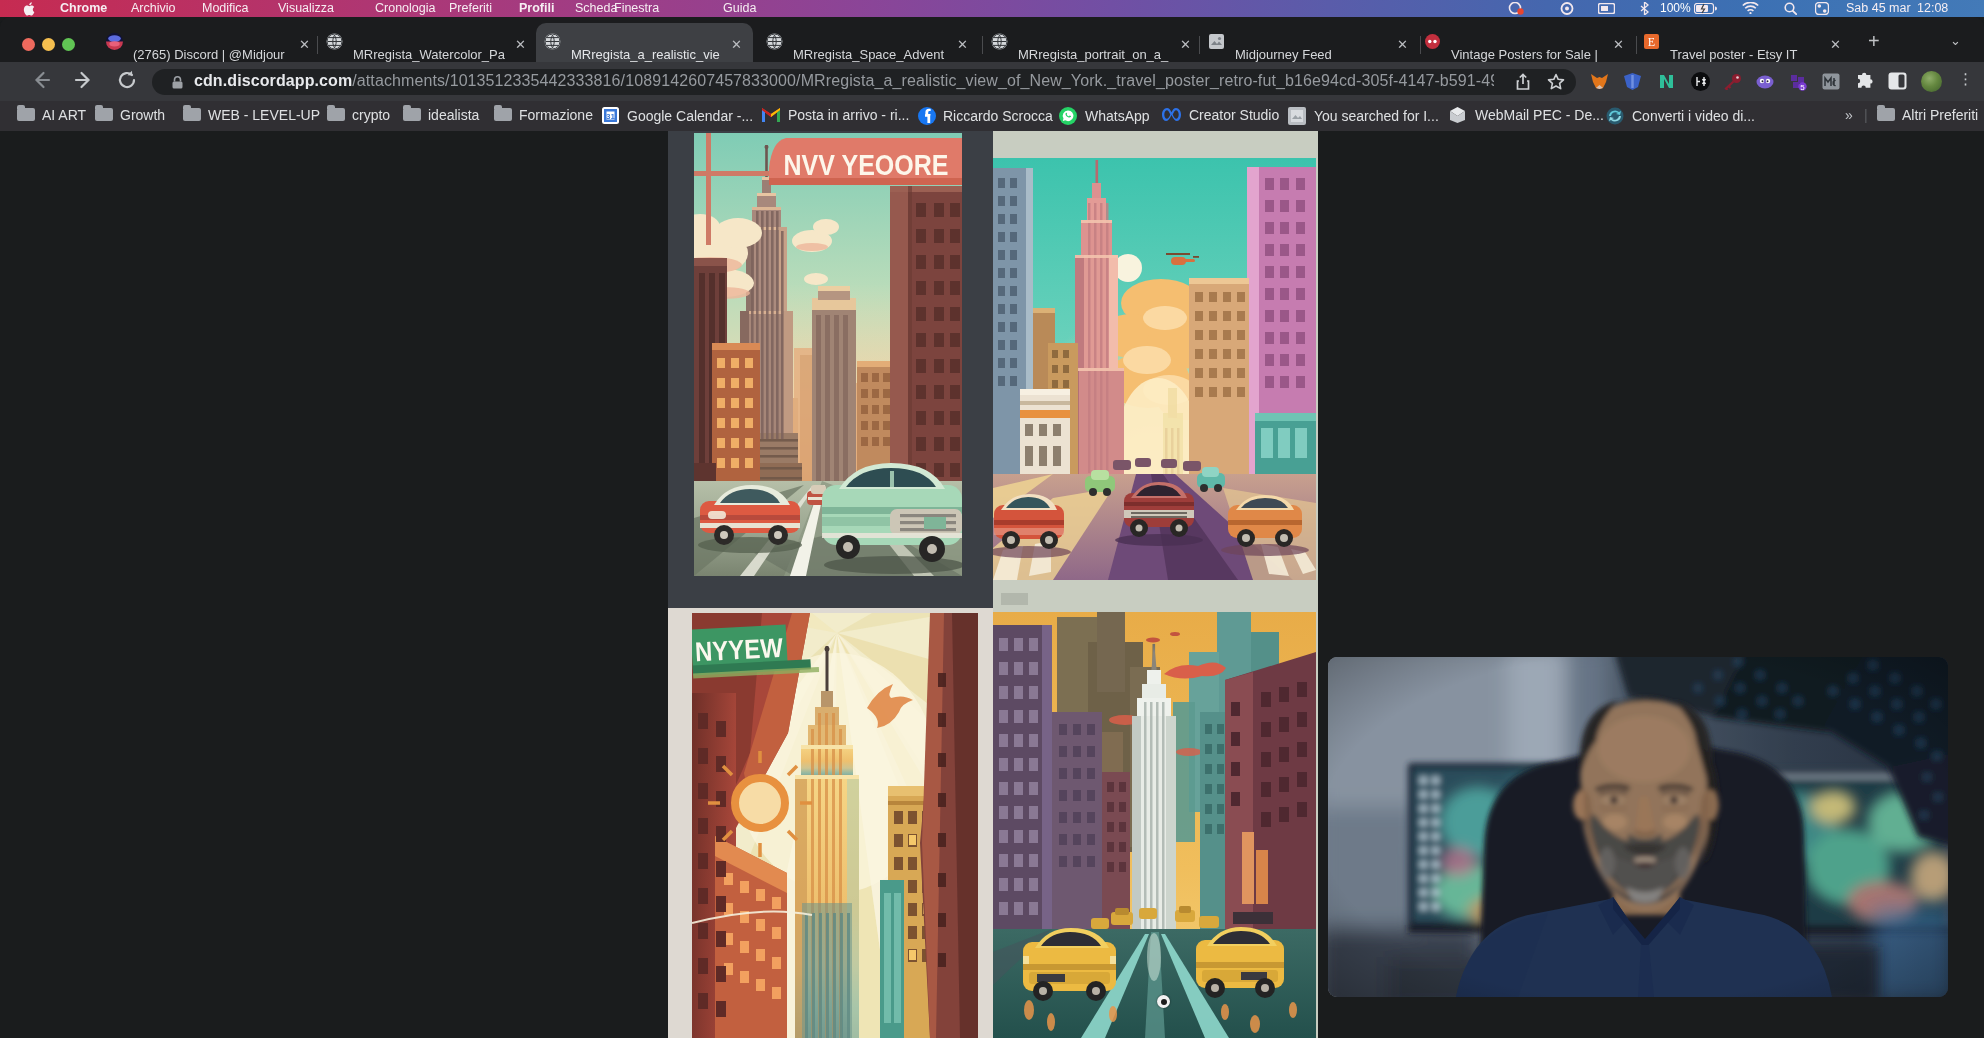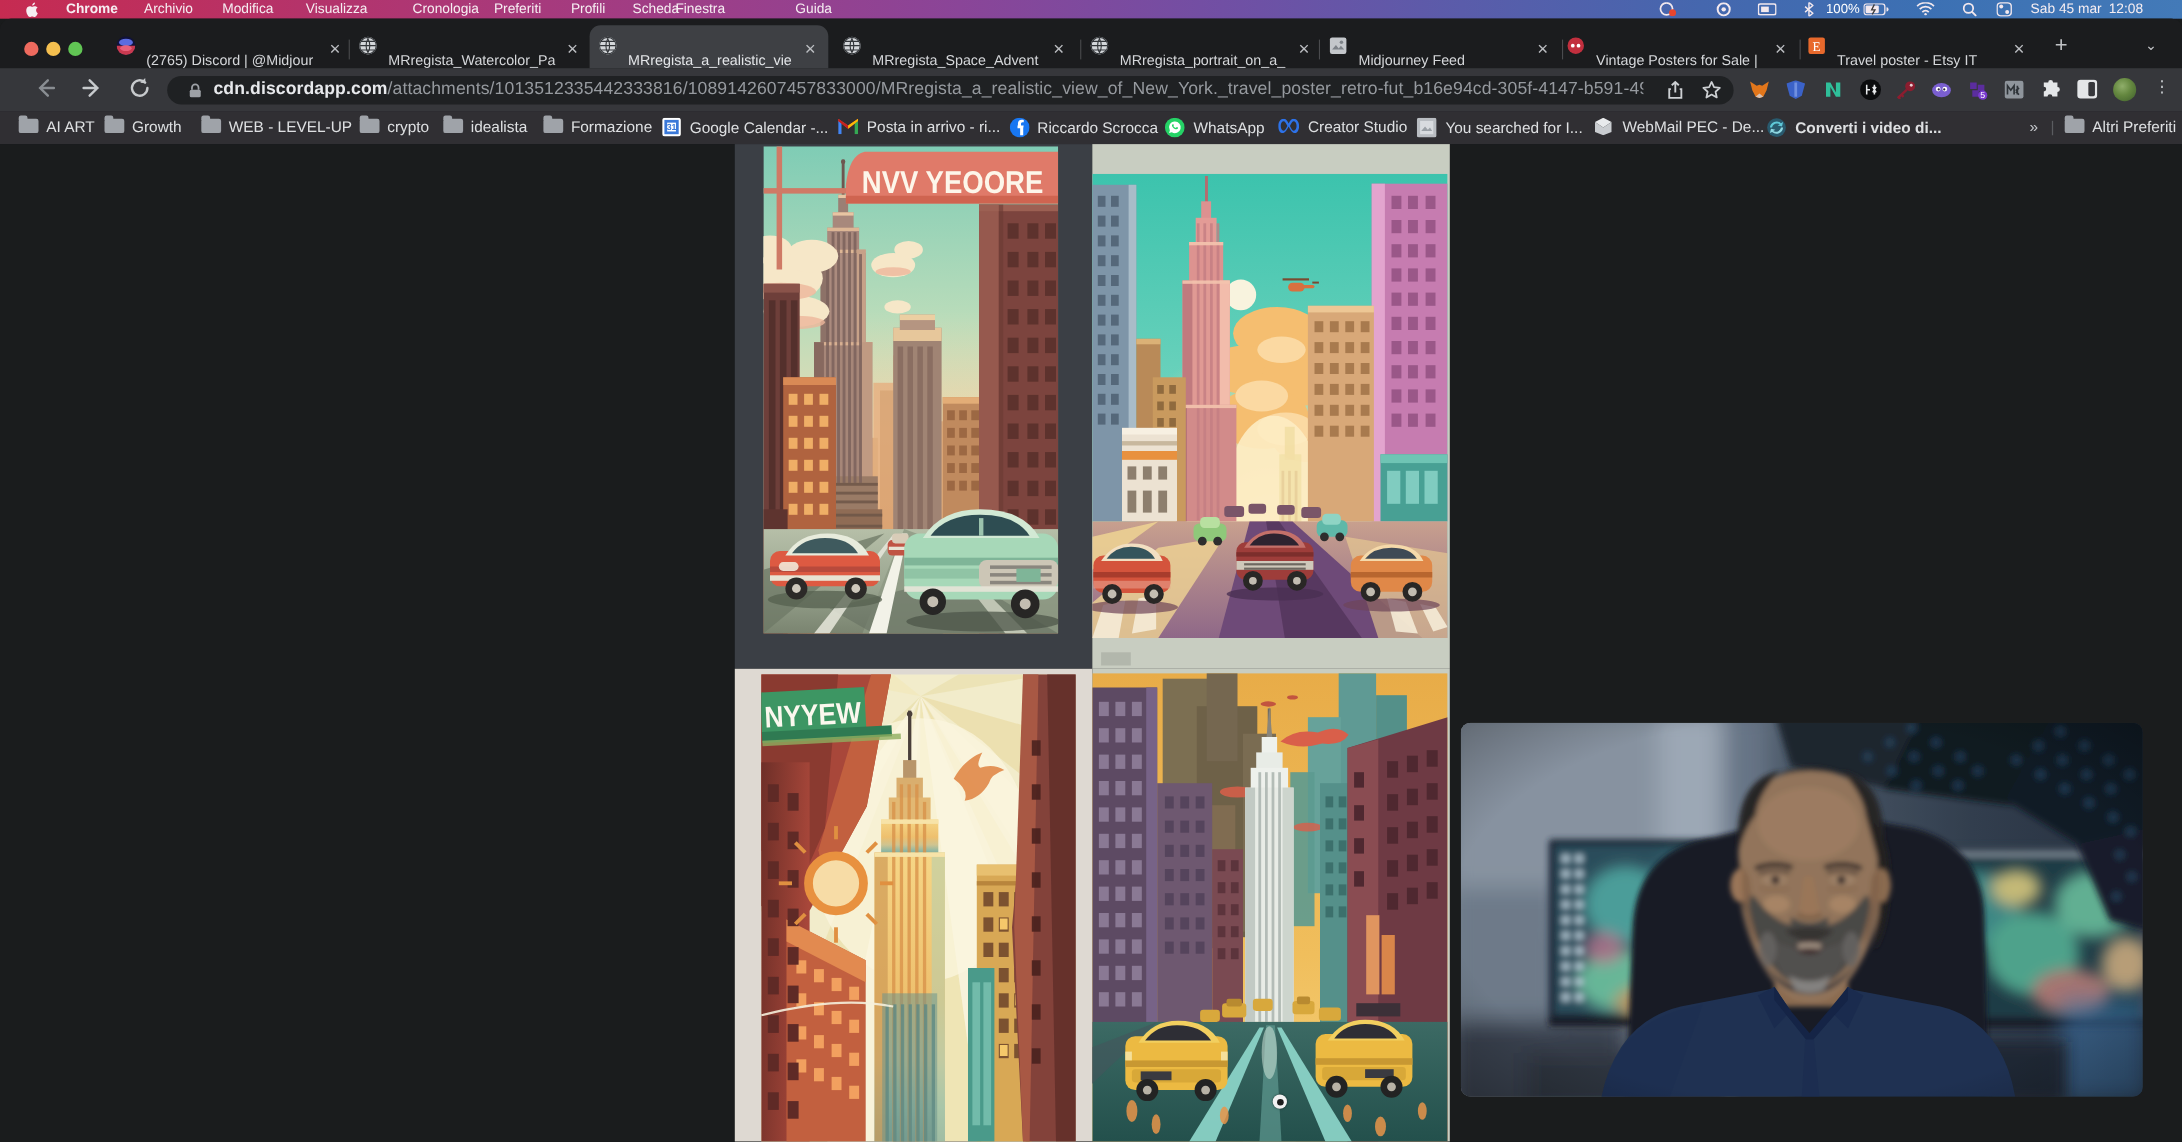--- a/index.html
+++ b/index.html
@@ -47,21 +47,21 @@
     <svg class="mitem" style="left:22px;top:2px;" width="13" height="14" viewBox="0 0 13 14">
         <path d="M10.8 7.4c0-1.6 1.3-2.4 1.4-2.5-.8-1.1-2-1.3-2.4-1.3-1-.1-2 .6-2.5.6-.5 0-1.3-.6-2.2-.6-1.1 0-2.2.7-2.7 1.7-1.2 2-.3 5 .8 6.6.5.8 1.2 1.7 2 1.6.8 0 1.1-.5 2.1-.5 1 0 1.2.5 2.1.5.9 0 1.5-.8 2-1.6.6-.9.9-1.8.9-1.9 0 0-1.5-.6-1.5-2.6z" fill="#f6eef2"></path>
         <path d="M9.2 2.2c.4-.5.7-1.3.6-2-.6 0-1.4.4-1.8 1-.4.4-.8 1.2-.7 1.9.7.1 1.4-.4 1.9-.9z" fill="#f6eef2"></path>
       </svg>
     <span class="mitem" style="left:60px;font-weight:bold;">Chrome</span>
     <span class="mitem" style="left:131px;">Archivio</span>
     <span class="mitem" style="left:202px;">Modifica</span>
     <span class="mitem" style="left:278px;">Visualizza</span>
     <span class="mitem" style="left:363px;margin-left:12px;">Cronologia</span>
     <span class="mitem" style="left:449px;">Preferiti</span>
-    <span class="mitem" style="left:519px;">Profili</span>
+    <span class="mitem" style="left:519px;font-weight:bold;">Profili</span>
     <span class="mitem" style="left:575px;">Scheda</span>
     <span class="mitem" style="left:614px;">Finestra</span>
     <span class="mitem" style="left:723px;">Guida</span>
     <svg class="mitem" style="left:1508px;top:2px;" width="16" height="13" viewBox="0 0 16 13">
         <circle cx="7" cy="6" r="5.5" fill="none" stroke="#f2e8ee" stroke-width="1.6"></circle>
         <circle cx="12.5" cy="9.5" r="3.2" fill="#e8452e"></circle>
       </svg>
     <svg class="mitem" style="left:1560px;top:2px;" width="14" height="13" viewBox="0 0 14 13">
         <circle cx="7" cy="6.5" r="5.5" fill="none" stroke="#f2e8ee" stroke-width="1.8"></circle>
         <circle cx="7" cy="6.5" r="2" fill="#f2e8ee"></circle>
@@ -292,21 +292,21 @@
           </svg>Creator Studio</span>
       <span class="bk" style="left:1288px;"><svg width="18" height="18" viewBox="0 0 18 18" style="vertical-align:-4px;margin-right:8px;">
             <rect width="18" height="18" rx="2" fill="#b9bdc2"></rect>
             <rect x="3" y="3" width="12" height="12" fill="#d8dbdf"></rect>
             <path d="M4 12 l3.5-4 2.5 3 2-2 2 3z" fill="#9aa0a6"></path>
           </svg>You searched for I...</span>
       <span class="bk" style="left:1448px;"><svg width="19" height="16" viewBox="0 0 19 16" style="vertical-align:-3px;margin-right:8px;">
             <path d="M2 4 L9.5 0 L17 4 L9.5 9 Z" fill="#e8eaec"></path>
             <path d="M2 4 V13 L9.5 16 L17 13 V4 L9.5 9 Z" fill="#c9ccd0"></path>
           </svg>WebMail PEC - De...</span>
-      <span class="bk" style="left:1606px;font-weight:bold;"><svg width="18" height="18" viewBox="0 0 18 18" style="vertical-align:-4px;margin-right:8px;">
+      <span class="bk" style="left:1606px;"><svg width="18" height="18" viewBox="0 0 18 18" style="vertical-align:-4px;margin-right:8px;">
             <circle cx="9" cy="9" r="8.5" fill="#295a6e"></circle>
             <path d="M3 9 a6 6 0 0 1 10-4 l2-1 -1 4 -4-1 2-1 a4.5 4.5 0 0 0-7 3Z" fill="#5fc8d8"></path>
             <path d="M15 9 a6 6 0 0 1-10 4 l-2 1 1-4 4 1 -2 1 a4.5 4.5 0 0 0 7-3Z" fill="#8fd8e2"></path>
           </svg>Converti i video di...</span>
       <span class="bk" style="left:1845px;color:#c3c6ca;">»</span>
       <span class="bk" style="left:1864px;color:#5a5c60;">|</span>
       <span class="bk" style="left:1877px;"><span class="bkfold"></span>Altri Preferiti</span>
     </div>
     <div id="content">
       <div id="q1"></div>

